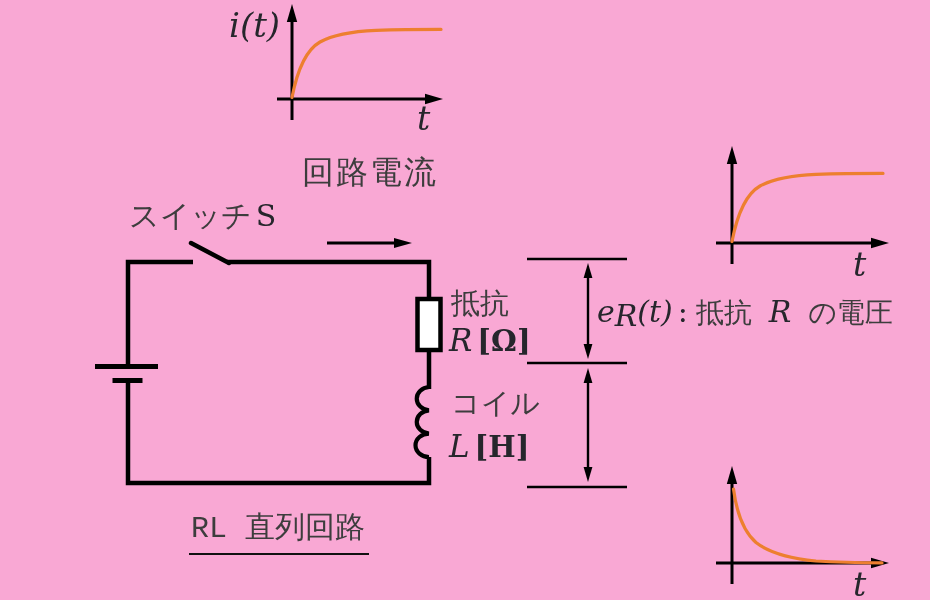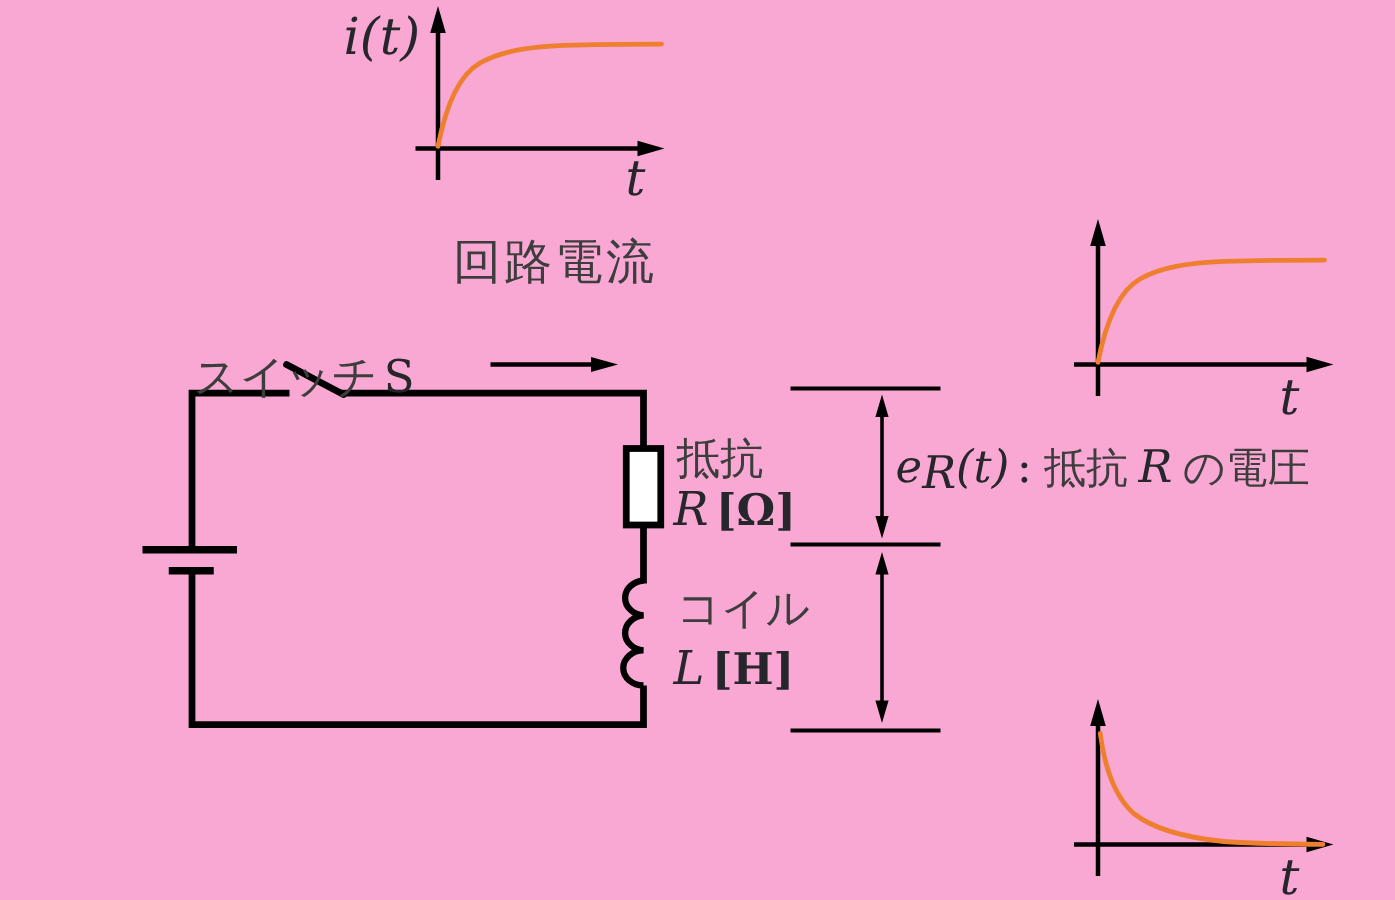--- a/index.html
+++ b/index.html
@@ -6,21 +6,21 @@
   #stage {
     position:relative; width:930px; height:600px; background:#f9a8d4;
     overflow:hidden;
     font-family:"Liberation Sans", sans-serif;
   }
   #stage svg { position:absolute; left:0; top:0; }
   .ink       { stroke:var(--line); fill:none; }
   .ink-fill  { fill:var(--line); stroke:none; }
   .curve     { stroke:var(--curve); fill:none; }
   .lbl  { position:absolute; white-space:nowrap; line-height:1.05; }
-  .jp   { font-family:Liberation Serif, serif; color:var(--jp-text); }
+  .jp   { font-family:Liberation Mono, monospace; color:var(--jp-text); }
   .math { font-family:"DejaVu Serif", serif; font-style:italic; color:var(--math-text); }
   .rm   { font-family:"DejaVu Serif", serif; font-style:normal; color:var(--math-text); }
   .unit { font-family:"DejaVu Serif", serif; font-style:normal; font-weight:600; color:var(--math-text); }
   .msub { font-size:0.62em; font-style:italic; }
   .sep  { font-style:normal; margin:0 8px 0 5px; }
   .glabel { font-size:31px; }
   .xlabel { font-size:33px; }
   .caption {
     font-size:30px; padding:0 4px 7px 2px;
     border-bottom:2.5px solid #111;
@@ -101,26 +101,27 @@
 
   <div class="lbl glabel" style="left:229px; top:8px; font-size:34px;"><span class="math">i</span><span class="math">(t)</span></div>
   <div class="lbl xlabel math" style="left:417px; top:102px;">t</div>
 
   <div class="lbl xlabel math" style="left:853px; top:248px;">t</div>
 
   <div class="lbl xlabel math" style="left:853px; top:568px;">t</div>
 
   <div class="lbl jp" style="left:302px; top:158px; font-size:32px; letter-spacing:2px;">回路電流</div>
 
-  <div class="lbl" style="left:129px; top:200px;margin-top:36px;"><span class="jp" style="font-size:30px;">スイッチ</span><span class="rm" style="font-size:30px; margin-left:4px;">S</span></div>
+  <div class="lbl" style="left:129px; top:200px;"><span class="jp" style="font-size:30px;">スイッチ</span><span class="rm" style="font-size:30px; margin-left:4px;">S</span></div>
 
 
   <div class="lbl jp" style="left:451px; top:291px; font-size:29px;">抵抗</div>
   <div class="lbl" style="left:449px; top:324px;"><span class="math" style="font-size:31px;">R</span><span class="unit" style="font-size:29px; margin-left:5px;">[Ω]</span></div>
 
   <div class="lbl jp" style="left:451px; top:391px; font-size:29px;">コイル</div>
   <div class="lbl" style="left:449px; top:430px;"><span class="math" style="font-size:31px;">L</span><span class="unit" style="font-size:29px; margin-left:5px;">[H]</span></div>
 
   <div class="lbl ann" style="left:597px; top:296px;"><span class="math">e</span><sub class="math msub">R</sub><span class="math">(t)</span><span class="math sep">:</span><span class="jp">抵抗 </span><span class="math">R</span><span class="jp"> の電圧</span></div>
 
 
+  <div class="lbl jp caption" style="left:189px; top:514px;">RL 直列回路</div>
 
 </div>
 
 </body></html>

